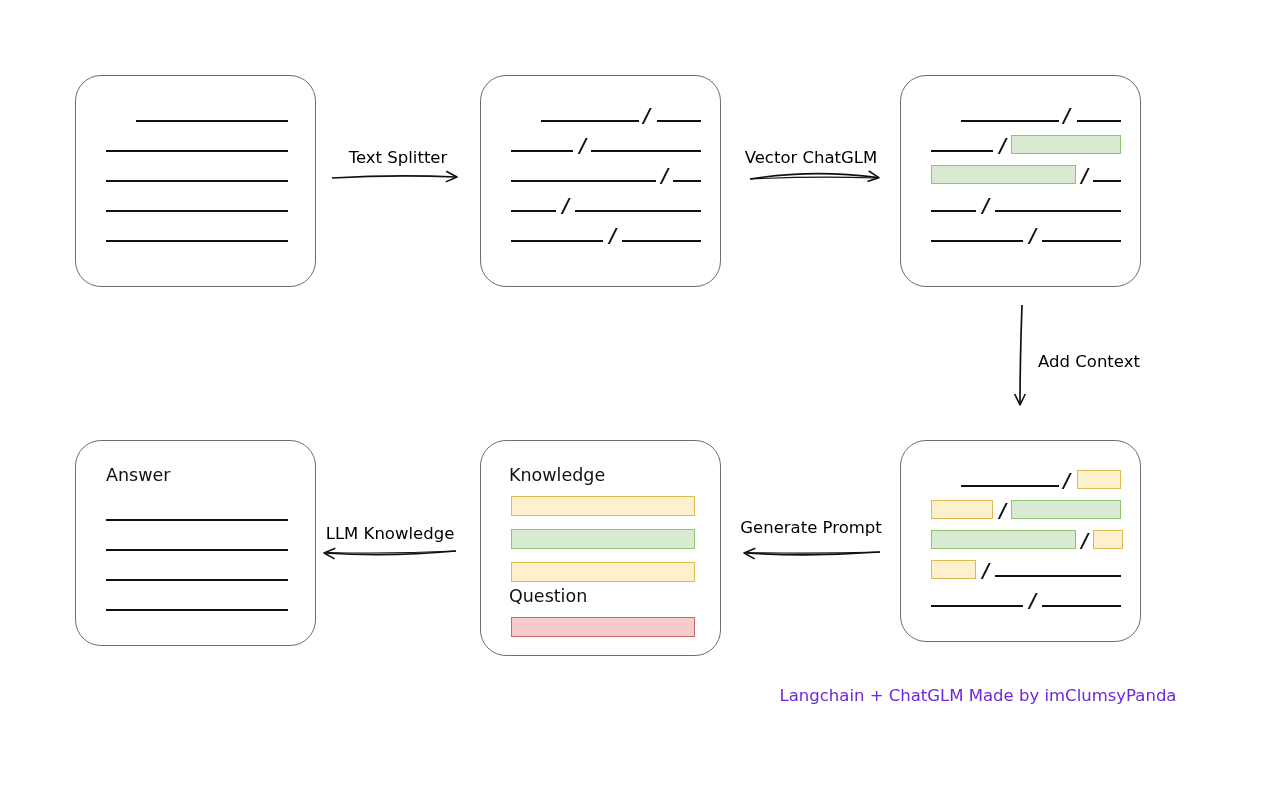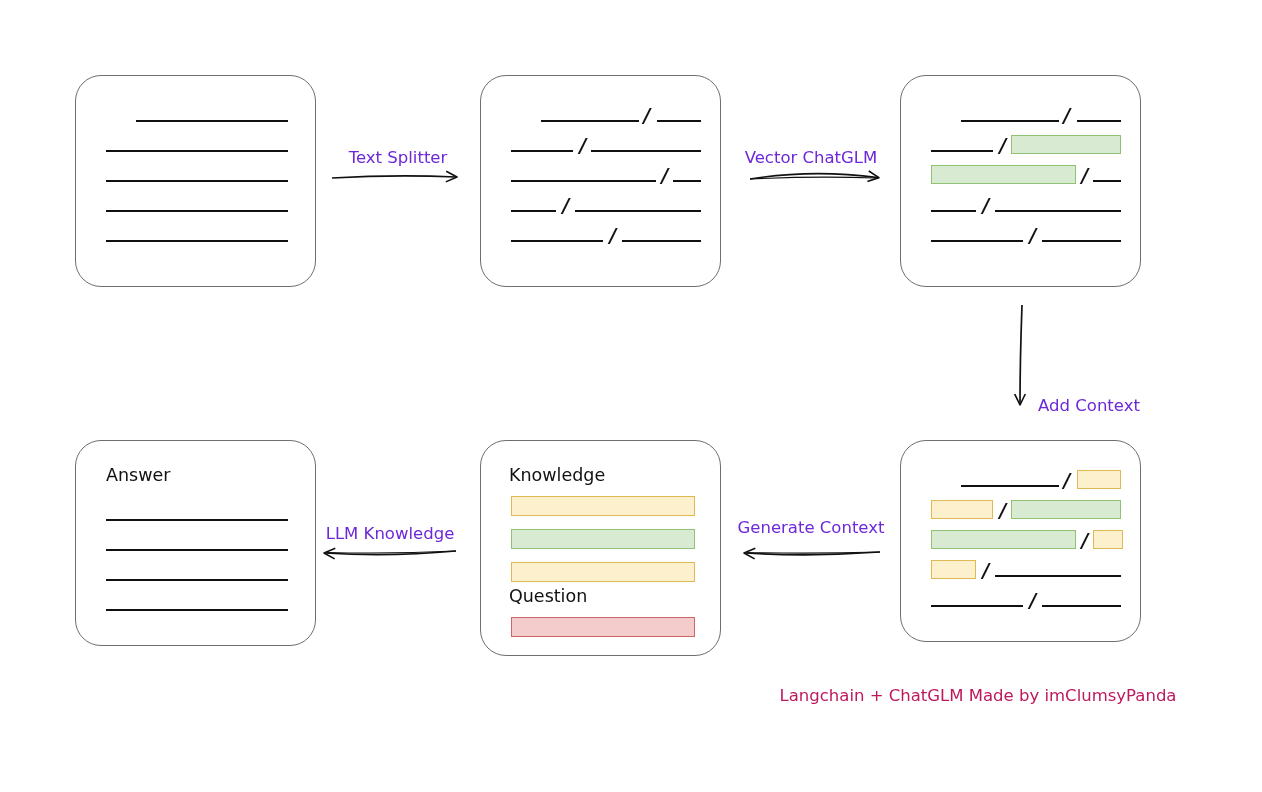--- a/index.html
+++ b/index.html
@@ -74,30 +74,30 @@
     position: absolute;
     font-family: "DejaVu Sans", sans-serif;
     font-size: 17.5px;
     color: #111111;
     white-space: nowrap;
   }
   .arrow-label {
     position: absolute;
     font-family: "DejaVu Sans", sans-serif;
     font-size: 16.5px;
-    color: #6d28d9;
+    color: #000000;
     white-space: nowrap;
     transform: translateX(-50%);
     text-align: center;
   }
   .caption {
     position: absolute;
     font-family: "DejaVu Sans", sans-serif;
     font-size: 16.5px;
-    color: #be185d;
+    color: #6d28d9;
     white-space: nowrap;
     transform: translateX(-50%);
   }
 
   svg.arrows {
     position: absolute;
     inset: 0;
     width: 1262px;
     height: 792px;
     pointer-events: none;
@@ -236,21 +236,21 @@
     <div class="rule" style="left:30px; top:78px;  width:182px;"></div>
     <div class="rule" style="left:30px; top:108px; width:182px;"></div>
     <div class="rule" style="left:30px; top:138px; width:182px;"></div>
     <div class="rule" style="left:30px; top:168px; width:182px;"></div>
   </div>
 
   <div class="arrow-label" style="left:398px; top:148px;">Text Splitter</div>
 
   <div class="arrow-label" style="left:811px; top:148px;">Vector ChatGLM</div>
 
-  <div class="arrow-label" style="left:1089px; top:352px;margin-top:44px;">Add Context</div>
-
-  <div class="arrow-label" style="left:811px; top:518px;">Generate Context</div>
+  <div class="arrow-label" style="left:1089px; top:352px;">Add Context</div>
+
+  <div class="arrow-label" style="left:811px; top:518px;">Generate Prompt</div>
 
   <div class="arrow-label" style="left:390px; top:524px;">LLM Knowledge</div>
 
   <div class="caption" style="left:978px; top:686px;">Langchain + ChatGLM Made by imClumsyPanda</div>
 
 </div>
 
 </body></html>

